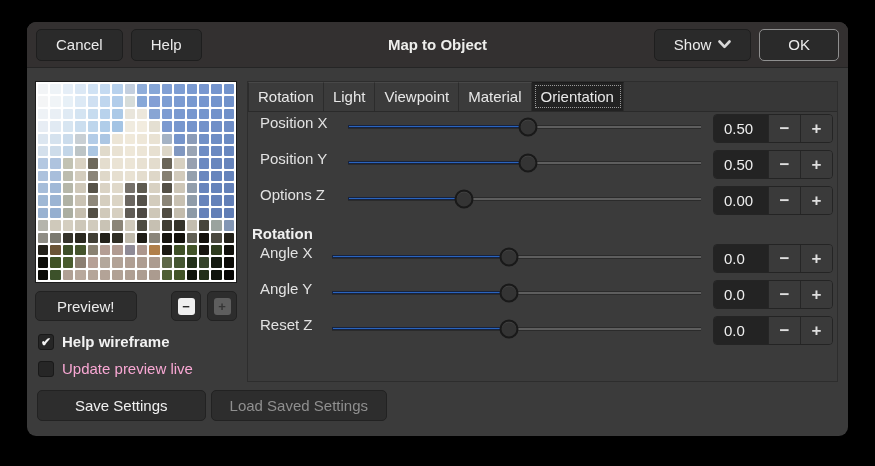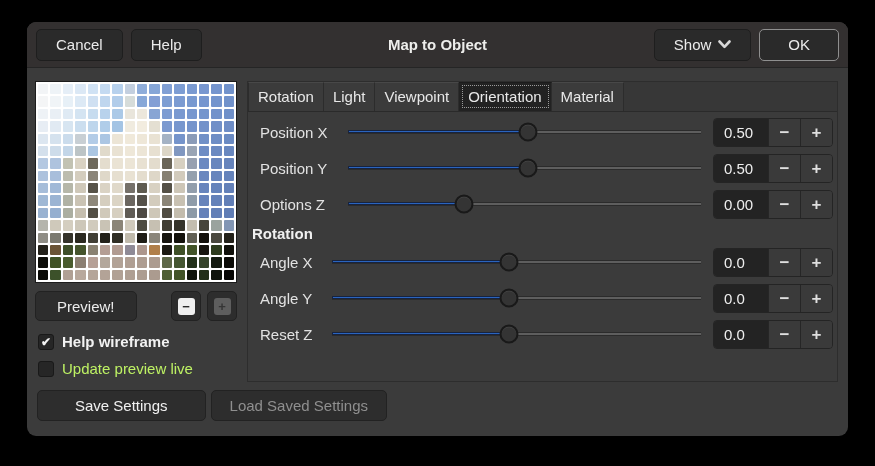--- a/index.html
+++ b/index.html
@@ -53,37 +53,37 @@
     font-size:13px; font-weight:bold; line-height:1;
   }
   .zoom-glyph.dis { background:#5e5e5e; color:#353535; }
   .check-row { display:flex; align-items:center; gap:8px; margin-top:12px; padding-left:3px; cursor:pointer; }
   .check-row + .check-row { margin-top:10px; }
   .checkbox {
     width:16px; height:16px; border-radius:3px; background:#262626; border:1px solid #191919;
     color:#f4f4f4; font-size:12px; font-weight:bold;
     display:flex; align-items:center; justify-content:center; line-height:1;
   }
-  .check-label { font-size:15px; color:#bef264; }
+  .check-label { font-size:15px; color:#f9a8d4; }
   .check-row.bold .check-label { font-weight:bold; color:#f2f2f2; }
   
   .notebook { flex:1; display:flex; flex-direction:column; border:1px solid #2d2d2d; background:#3b3b3b; }
   .tab-strip { display:flex; background:#373737; border-bottom:1px solid #2a2a2a; }
   .tab {
     padding:5px 9px 6px; font-size:15px; color:#e8e8e8; background:#3b3b3b;
     border-right:1px solid #2c2c2c; border-top:1px solid #484848; white-space:nowrap;
   }
   .tab:first-child { border-left:1px solid #2c2c2c; }
   .tab.active {
     background:#222222; border-top-color:#1c1c1c;
     outline:1px dotted #9a9a9a; outline-offset:-4px;
   }
   .notebook-content { flex:1; padding:2px 4px 0 2px; }
   .section-title { font-size:15px; font-weight:bold; color:#f0f0f0; padding:3px 0 2px 2px; }
-  .srow { display:flex; align-items:center; height:36px; padding-left:10px; }
+  .srow { display:flex; align-items:flex-start; height:36px; padding-left:10px; }
   .row-label { font-size:15px; color:#e2e2e2; flex:0 0 auto; }
   .sec-position .row-label { width:86px; }
   .sec-rotation .row-label { width:70px; }
   .slider { position:relative; flex:1; height:26px; margin:0 12px 0 2px; cursor:pointer; }
   .track {
     position:absolute; left:0; right:0; top:50%; height:2px; margin-top:-1px;
     background:#5e5e5e; box-shadow:0 1px 0 #2b2b2b, 0 -1px 0 #2b2b2b;
   }
   .fill { position:absolute; left:0; top:50%; height:3px; margin-top:-2px; border:1px solid #17233e; }
   .thumb {
@@ -407,22 +407,22 @@
           <span class="checkbox" id="cb1"></span>
           <span class="check-label">Update preview live</span>
         </div>
       </div>
 
       <div class="notebook">
         <div class="tab-strip" id="tab-strip">
             <div class="tab"><span class="tab-label">Rotation</span></div>
             <div class="tab"><span class="tab-label">Light</span></div>
             <div class="tab"><span class="tab-label">Viewpoint</span></div>
+            <div class="tab"><span class="tab-label">Material</span></div>
             <div class="tab active"><span class="tab-label">Orientation</span></div>
-            <div class="tab"><span class="tab-label">Material</span></div>
           </div>
         <div class="notebook-content" id="sections">
             <div class="sec-position">
               <div class="srow">
     <span class="row-label">Position X</span>
     <div class="slider">
       <div class="track"></div>
       <div class="fill" style="width: 51%; background: rgb(42, 100, 190);"></div>
       <div class="thumb" style="left: 51%;"></div>
     </div>

